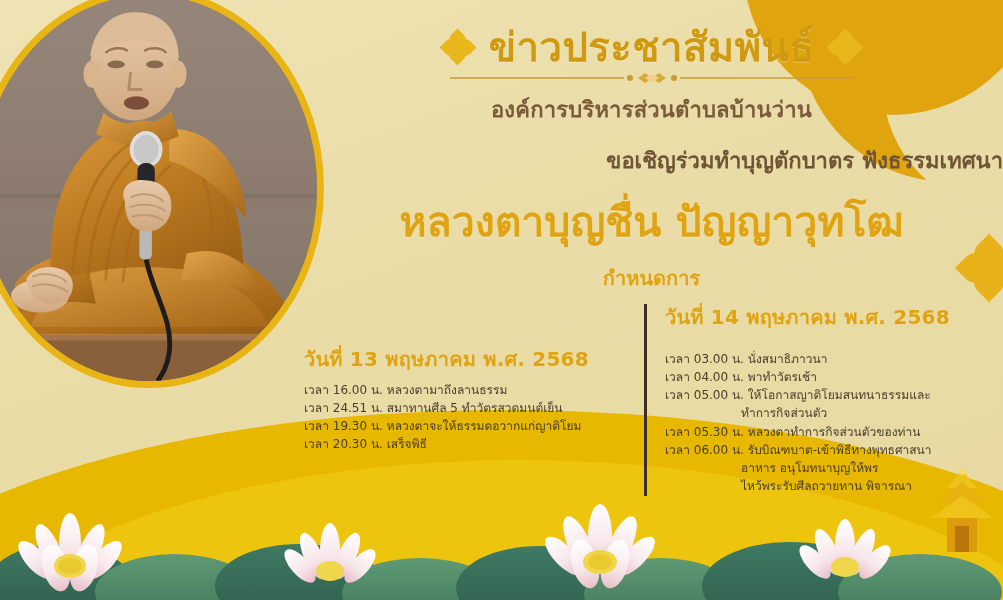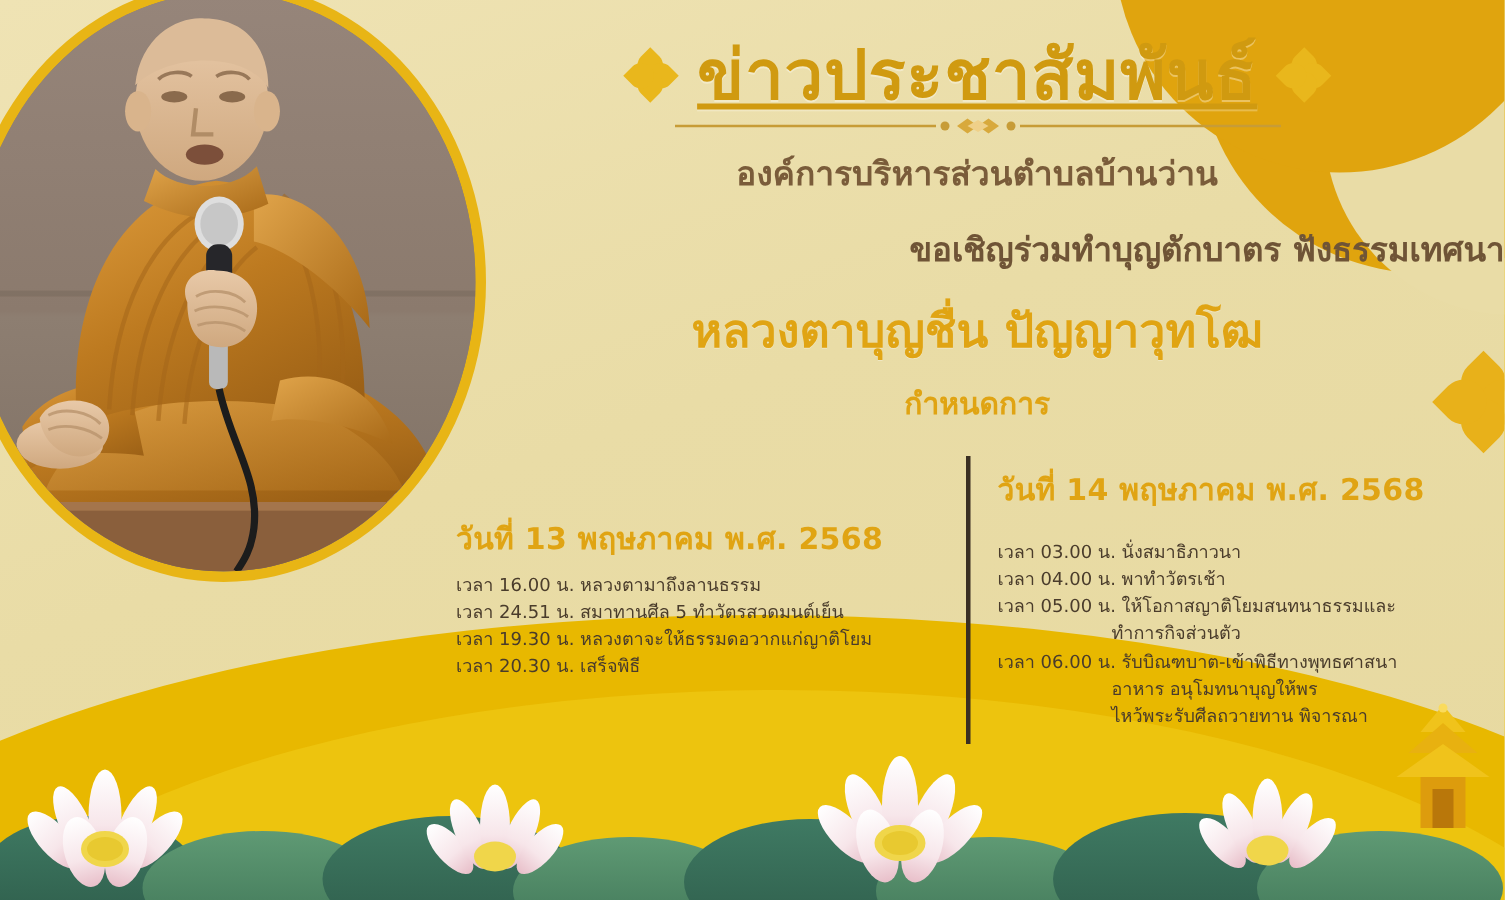--- a/index.html
+++ b/index.html
@@ -99,38 +99,37 @@
   .quatrefoil i {
     position:absolute; width:17px; height:17px;
     background:#e9b71c; border-radius:50% 50% 50% 0;
   }
   .quatrefoil i:nth-child(1){ left:6.5px; top:0;    transform:rotate(135deg);}
   .quatrefoil i:nth-child(2){ left:13px;  top:6.5px;transform:rotate(225deg);}
   .quatrefoil i:nth-child(3){ left:6.5px; top:13px; transform:rotate(315deg);}
   .quatrefoil i:nth-child(4){ left:0;     top:6.5px;transform:rotate(45deg);}
 
   .main-title {
-    font-size:46px; font-weight:bold; color:#d09a10;
+    font-size:40px; font-weight:bold; color:#d09a10;
     letter-spacing:.5px; line-height:1.05;
     text-shadow:0 1px 0 rgba(255,255,255,.35);
-    text-decoration:underline;
   }
 
   .divider { width:420px; height:14px; margin:3px auto 0; display:block; }
 
   .subtitle1 {
     text-align:center; font-size:22px; font-weight:bold;
     color:#7a5c3a; margin-top:7px; letter-spacing:.2px;
   }
   .subtitle2 {
     text-align:right; font-size:22px; font-weight:bold;
     color:#6f5436; margin-top:16px;
   }
   .monk-name {
-    text-align:center; font-size:31px; font-weight:bold;
+    text-align:center; font-size:41px; font-weight:bold;
     color:#e0a413; margin-top:11px;
     text-shadow:0 1px 0 rgba(255,255,255,.3);
   }
   .venue {
     text-align:center; font-size:20px; font-weight:bold;
     color:#6f5436; margin-top:12px;
   }
   .agenda-label {
     text-align:center; font-size:20px; font-weight:bold;
     color:#e0a413; margin-top:8px;
@@ -406,19 +405,20 @@
       </div>
 
       <div class="vline"></div>
 
       <div class="col col-right">
         <div class="day-head">วันที่ 14 พฤษภาคม พ.ศ. 2568</div>
         <div id="day2-items">
             <div class="item"><span>เวลา 03.00 น. นั่งสมาธิภาวนา</span></div>
             <div class="item"><span>เวลา 04.00 น. พาทำวัตรเช้า</span></div>
             <div class="item"><span>เวลา 05.00 น. ให้โอกาสญาติโยมสนทนาธรรมและ</span><span class="cont">ทำการกิจส่วนตัว</span></div>
+            <div class="item"><span>เวลา 05.30 น. หลวงตาทำการกิจส่วนตัวของท่าน</span></div>
             <div class="item"><span>เวลา 06.00 น. รับบิณฑบาต-เข้าพิธีทางพุทธศาสนา</span><span class="cont">อาหาร อนุโมทนาบุญให้พร</span><span class="cont">ไหว้พระรับศีลถวายทาน พิจารณา</span></div>
           </div>
       </div>
 
     </div>
   </div>
 </div>
 
 </body></html>

